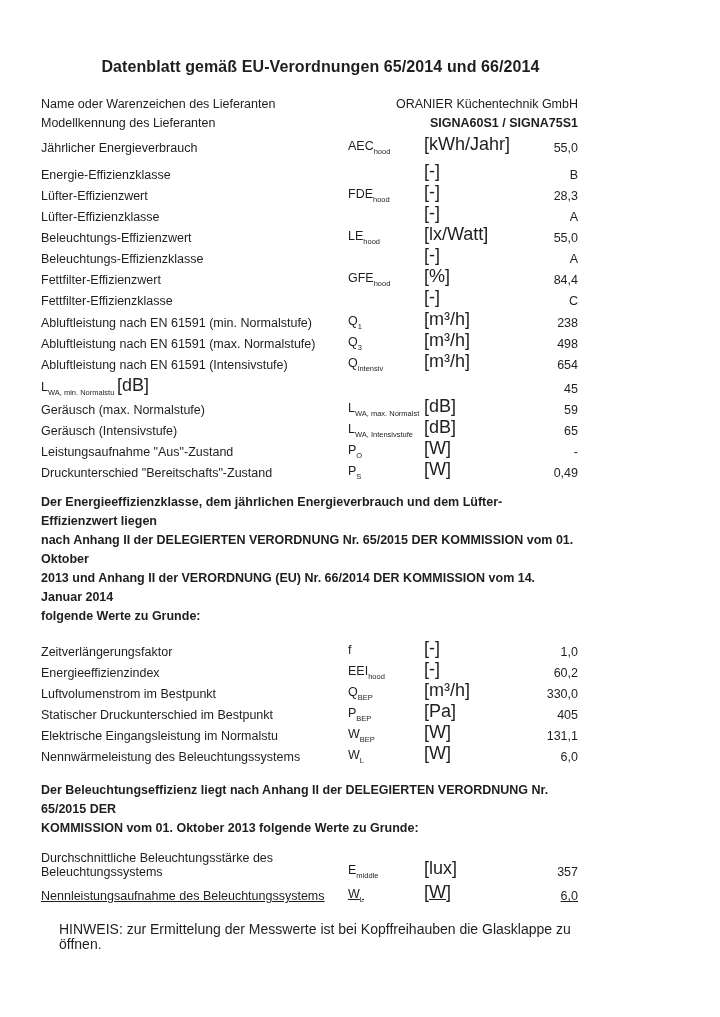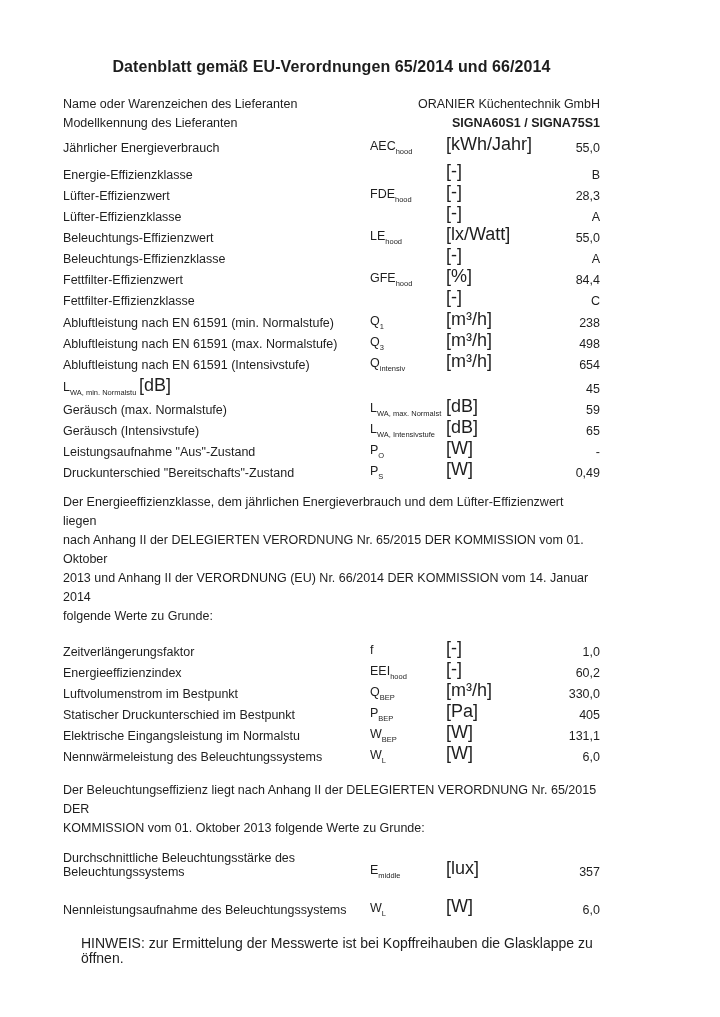--- a/index.html
+++ b/index.html
@@ -5,21 +5,21 @@
   html, body { margin: 0; padding: 0; background: #ffffff; }
   body {
     width: 720px; height: 1017px; overflow: hidden;
     font-family: "Liberation Sans", sans-serif;
     color: #1e1e1e;
     -webkit-font-smoothing: antialiased;
   }
   .page {
     box-sizing: border-box;
     width: 720px; height: 1017px;
-    padding: 58px 120px 0 63px; 
+    padding: 58px 120px 0 41px; 
     background: #ffffff;
   }
   .title {
     margin: 0 0 15px 0;
     font-size: 16px;
     font-weight: bold;
     text-align: center;
     letter-spacing: 0.1px;
   }
   .rows { width: 537px; }
@@ -34,27 +34,28 @@
   .c-value { flex: 1; text-align: right; font-size: 12.5px; }
   .sym-sub { font-size: 7.5px; line-height: 1; letter-spacing: 0; }
   .row.wide .c-value { flex: 1; }
   .bold { font-weight: bold; }
   #supplier-rows { margin-top: 0; }
   #table1 { margin-top: 4px; }
   #table2 { margin-top: 12px; }
   #table2 .row { min-height: 21px; }
   #table3 { margin-top: 13px; }
   #table3 .row { min-height: 21px; justify-content: center; }
-  #table3 .row + .row { margin-top: 17px; }
+  #table3 .row + .row { margin-top: 3px; text-decoration: underline; }
   .para {
     width: 537px;
     margin: 13px 0 0 0;
     font-size: 12.5px;
     line-height: 19px;
     white-space: pre-line;
+    font-weight: bold;
   }
   .para2 { margin-top: 17px; }
   .note {
     width: 537px;
     margin: 19px 0 0 18px;
     font-size: 14px;
     line-height: 15px;
   }
 </style>
 </head>

